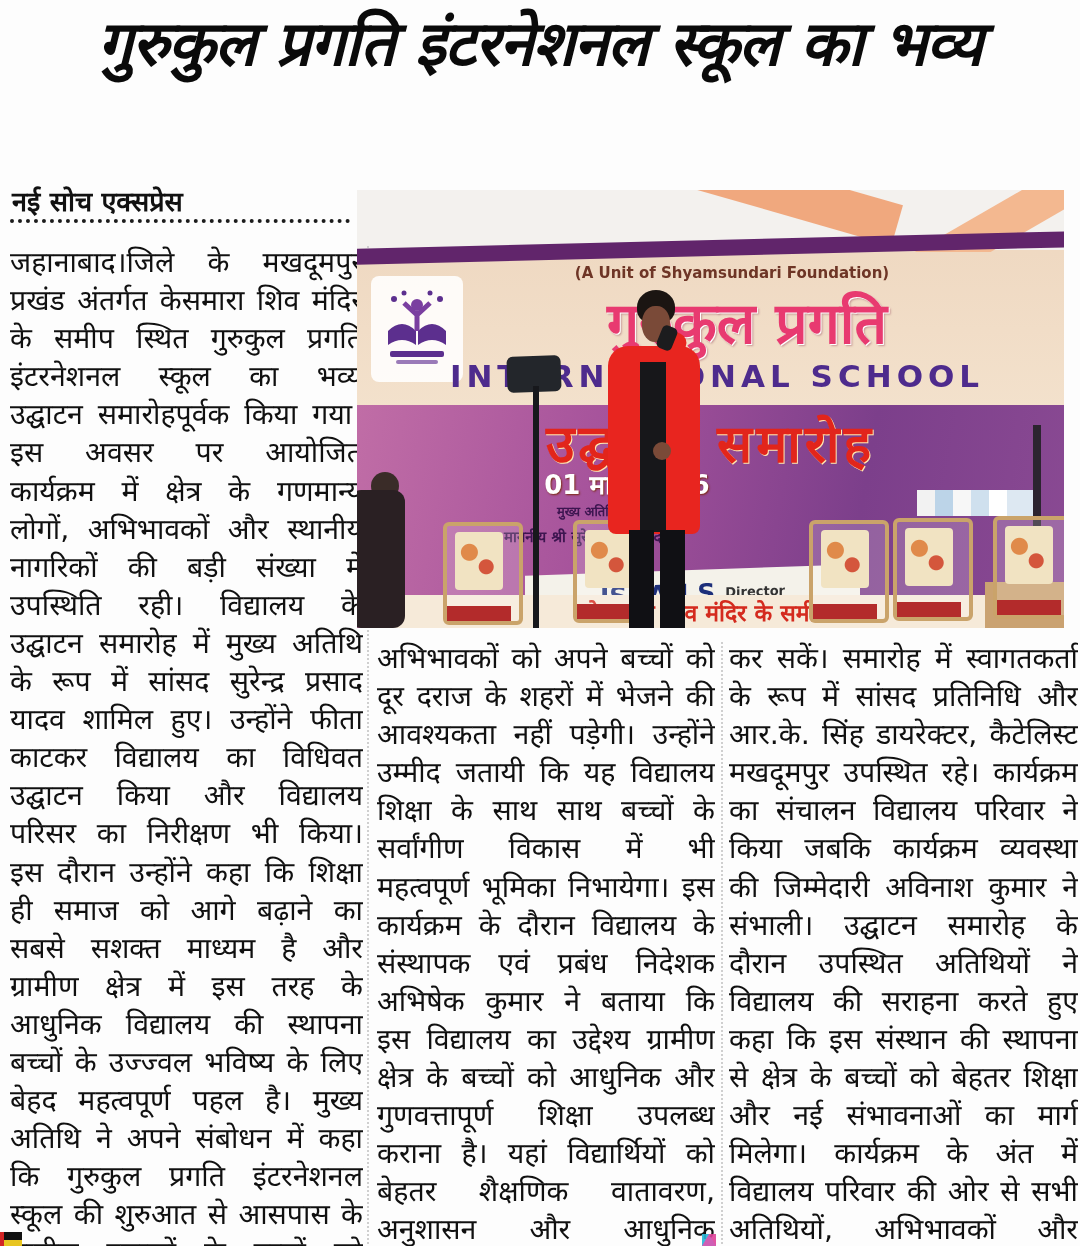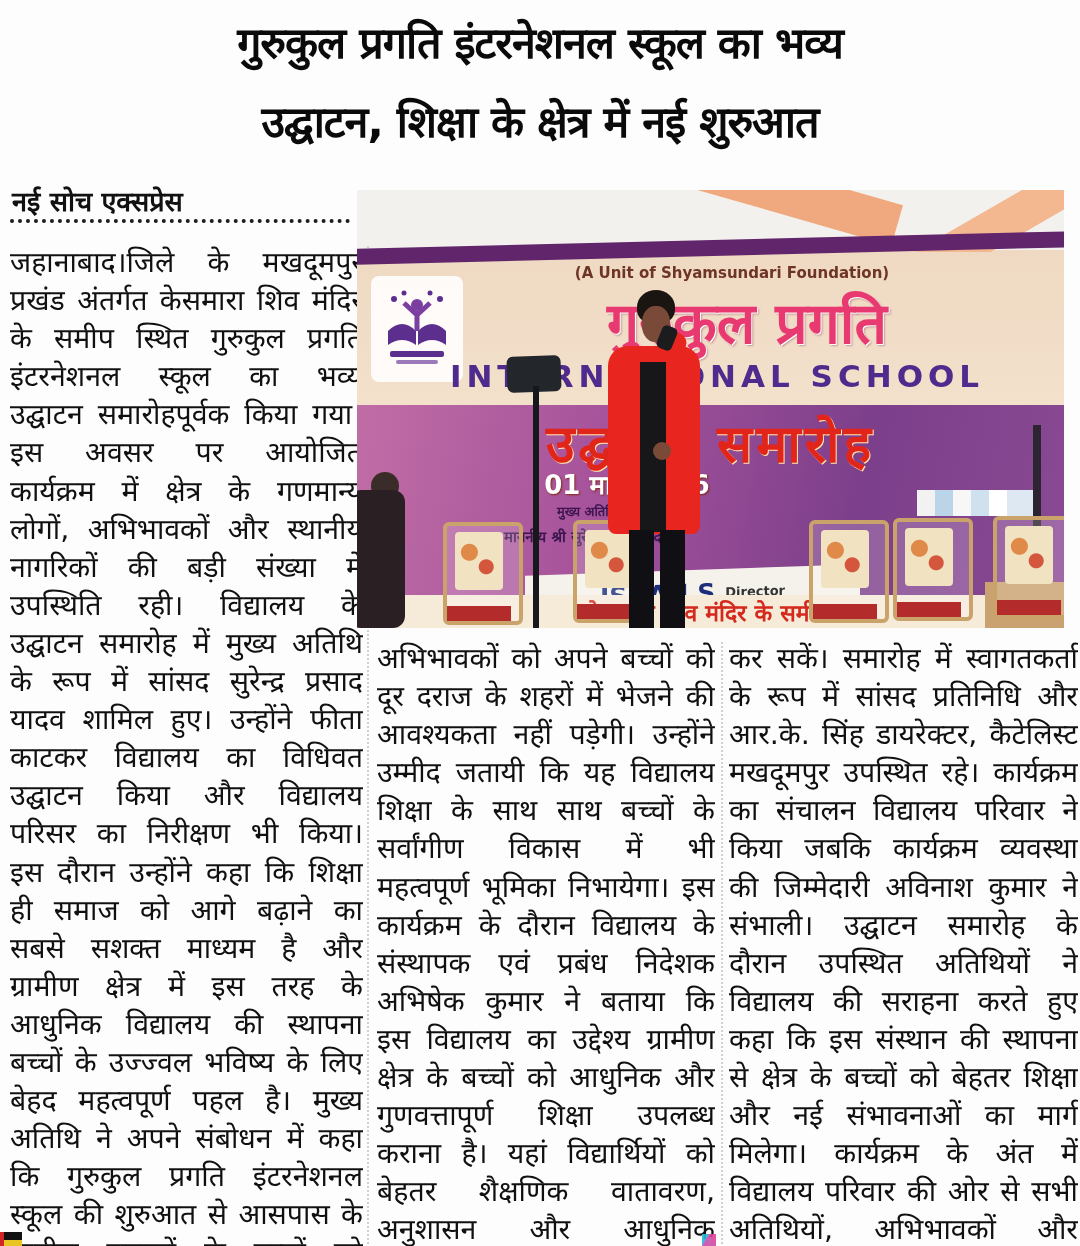--- a/index.html
+++ b/index.html
@@ -3,21 +3,21 @@
 <meta charset="utf-8">
 <style>
   html,body { margin:0; padding:0; background:#ffffff; }
   .page {
     position:relative; width:1080px; height:1246px; overflow:hidden;
     background:#fdfdfd; font-family:"DejaVu Sans", sans-serif; color:#0e0e0e;
   }
   
   .headline { position:absolute; top:4px; left:0; width:1080px; text-align:center;
     font-weight:800; color:#0a0a0a; letter-spacing:-1px; }
-  .headline .hl { display:block; font-size:43px; line-height:79px; }
+  .headline .hl { display:block; font-size:62px; line-height:79px;font-style:italic; }
   
   .byline { position:absolute; top:182px; left:12px; width:340px; text-align:left;
     font-size:27px; font-weight:700; color:#111; }
   .dotrule { position:absolute; top:219px; left:10px; width:340px; height:0;
     border-top:4px dotted #1c1c1c; }
   
   .col { position:absolute; text-align:justify; color:#101010;
     font-size:28.5px; line-height:38.1px; overflow:hidden; word-spacing:2px; }
   .col1 { left:10px;  top:244px; width:353px; height:1002px; }
   .col2 { left:377px; top:640px; width:338px; height:606px; }
@@ -116,21 +116,20 @@
     border-left:7px solid #28b7d8; border-right:7px solid #e0439a; border-bottom:12px solid #c94fae;
     opacity:.9; }
 </style>
 </head>
 <body>
 
 <div class="page">
 
   <div class="headline">
     <span class="hl">गुरुकुल प्रगति इंटरनेशनल स्कूल का भव्य</span>
-    <span class="hl">उद्घाटन, शिक्षा के क्षेत्र में नई शुरुआत</span>
   </div>
 
   <div class="byline">नई सोच एक्सप्रेस</div>
   <div class="dotrule"></div>
 
   <div class="photo">
     <div class="ph-sky"></div>
     <div class="ph-ribbon1"></div>
     <div class="ph-ribbon2"></div>
     <div class="ph-topbar"></div>

